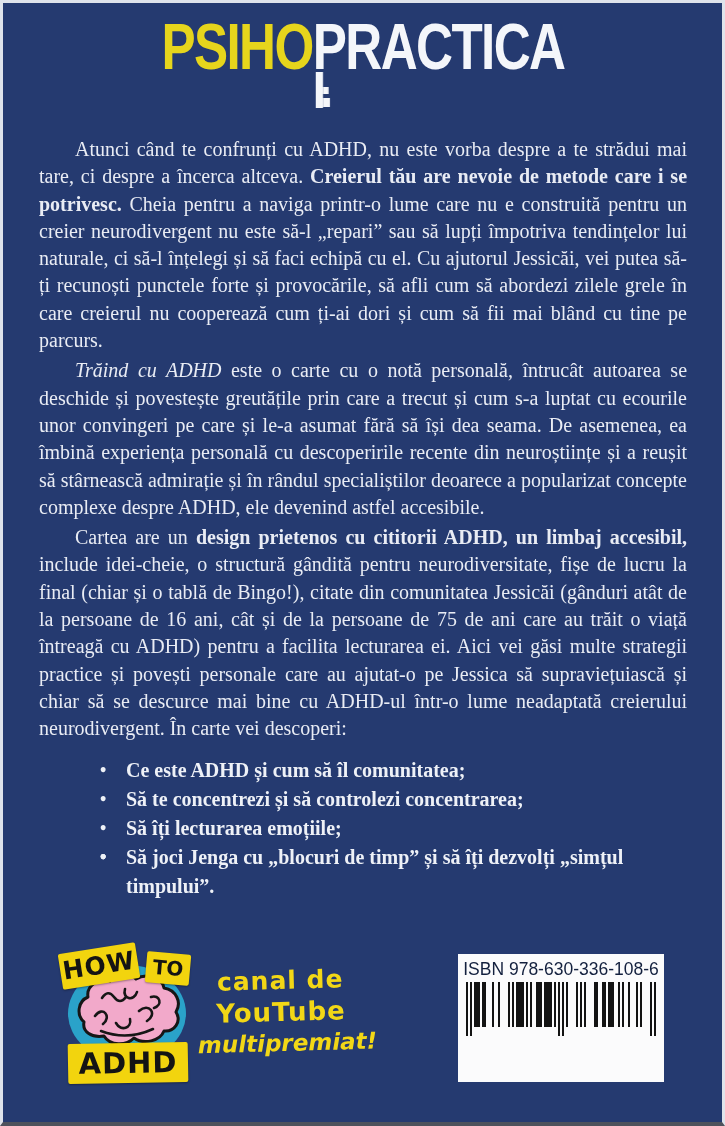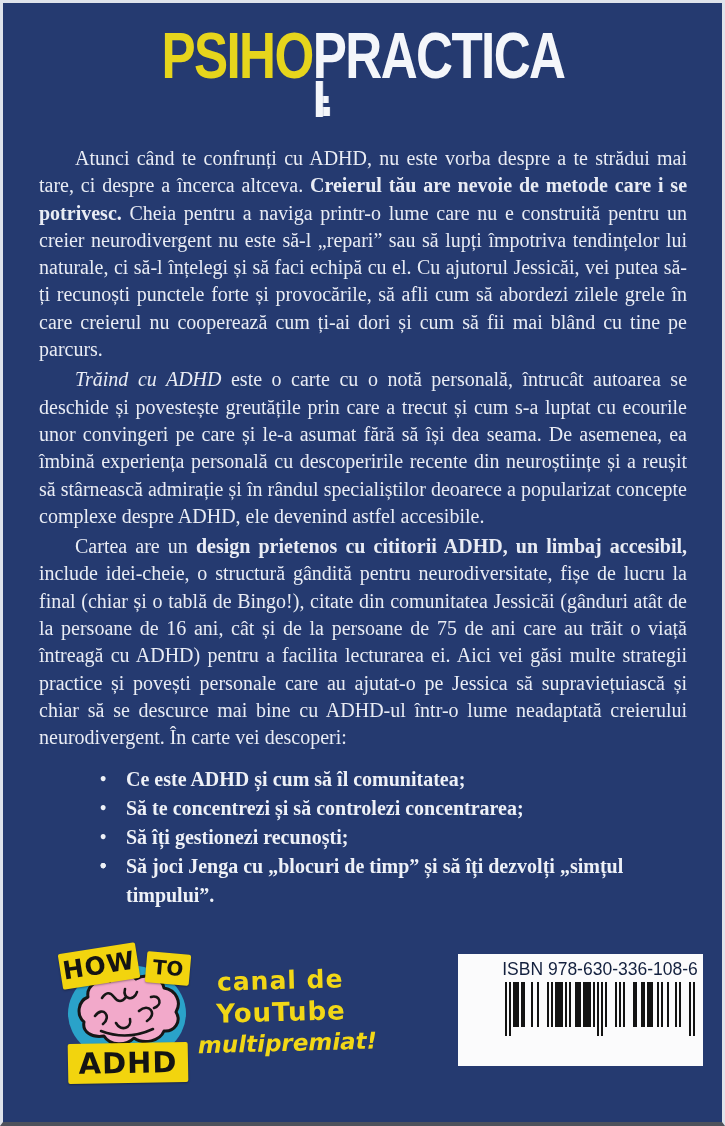--- a/index.html
+++ b/index.html
@@ -8,21 +8,21 @@
     width:725px;height:1126px;
     box-sizing:border-box;
     background:#253a70;
     border:3px solid #dfe3eb;
     border-bottom:4px solid #4e525c;
     overflow:hidden;
     font-family:"Liberation Serif",serif;
   }
 
   
-  .logo-row{text-align:center;margin-top:21px;height:66px;}
+  .logo-row{text-align:center;margin-top:12px;height:66px;}
   .logo-text{
     display:inline-block;
     transform:scaleX(0.80);
     transform-origin:center top;
     font-family:"Liberation Sans",sans-serif;
     font-weight:bold;
     font-size:64px;
     line-height:1;
     letter-spacing:-2px;
     white-space:nowrap;
@@ -69,21 +69,21 @@
   .ytnote{
     position:absolute;left:194px;top:963px;width:168px;text-align:center;
     color:#f2d716;font-family:"DejaVu Sans",sans-serif;font-weight:bold;
     transform:rotate(-1.5deg);
   }
   .yt1{font-size:25px;line-height:30px;letter-spacing:1px;}
   .yt2{font-size:26px;line-height:32px;letter-spacing:1px;}
   .yt3{font-size:23px;line-height:30px;font-style:italic;}
 
   
-  .barcode{position:absolute;left:455px;top:951px;width:206px;height:112px;background:#fbfbfc;padding-left:39px;}
+  .barcode{position:absolute;left:455px;top:951px;width:206px;height:128px;background:#fbfbfc;}
   .isbn-label{font-family:"Liberation Sans",sans-serif;font-size:17.5px;color:#13203e;text-align:center;margin-top:5px;white-space:nowrap;}
   .bars{height:54px;margin:2px auto 0;width:190px;display:flex;align-items:flex-start;}
   .bar{background:#131313;height:45px;}
   .bar.guard{height:54px;}
   .bspace{height:1px;}
   .digits{font-family:"Liberation Sans",sans-serif;font-size:16.5px;color:#131313;text-align:center;letter-spacing:3px;line-height:16px;margin-top:-6px;}
 </style>
 </head>
 <body>
 
@@ -97,21 +97,21 @@
 
   <div class="body-text" id="paragraphs">
       <p><span class="seg-normal">Atunci când te confrunți cu ADHD, nu este vorba despre a te strădui mai tare, ci despre a încerca altceva. </span><span class="seg-bold">Creierul tău are nevoie de metode care i se potrivesc.</span><span class="seg-normal"> Cheia pentru a naviga printr-o lume care nu e construită pentru un creier neurodivergent nu este să-l „repari” sau să lupți împotriva tendințelor lui naturale, ci să-l înțelegi și să faci echipă cu el. Cu ajutorul Jessicăi, vei putea să-ți recunoști punctele forte și provocările, să afli cum să abordezi zilele grele în care creierul nu cooperează cum ți-ai dori și cum să fii mai blând cu tine pe parcurs.</span></p>
       <p><span class="seg-italic">Trăind cu ADHD</span><span class="seg-normal"> este o carte cu o notă personală, întrucât autoarea se deschide și povestește greutățile prin care a trecut și cum s-a luptat cu ecourile unor convingeri pe care și le-a asumat fără să își dea seama. De asemenea, ea îmbină experiența personală cu descoperirile recente din neuroștiințe și a reușit să stârnească admirație și în rândul specialiștilor deoarece a popularizat concepte complexe despre ADHD, ele devenind astfel accesibile.</span></p>
       <p><span class="seg-normal">Cartea are un </span><span class="seg-bold">design prietenos cu cititorii ADHD, un limbaj accesibil,</span><span class="seg-normal"> include idei-cheie, o structură gândită pentru neurodiversitate, fișe de lucru la final (chiar și o tablă de Bingo!), citate din comunitatea Jessicăi (gânduri atât de la persoane de 16 ani, cât și de la persoane de 75 de ani care au trăit o viață întreagă cu ADHD) pentru a facilita lecturarea ei. Aici vei găsi multe strategii practice și povești personale care au ajutat-o pe Jessica să supraviețuiască și chiar să se descurce mai bine cu ADHD-ul într-o lume neadaptată creierului neurodivergent. În carte vei descoperi:</span></p>
     </div>
 
   <ul class="bullets" id="bullet-list">
       <li><span class="bullet-dot">•</span><span>Ce este ADHD și cum să îl comunitatea;</span></li>
       <li><span class="bullet-dot">•</span><span>Să te concentrezi și să controlezi concentrarea;</span></li>
-      <li><span class="bullet-dot">•</span><span>Să îți gestionezi recunoști;</span></li>
+      <li><span class="bullet-dot">•</span><span>Să îți lecturarea emoțiile;</span></li>
       <li><span class="bullet-dot">•</span></li>
       <li><span class="bullet-dot">•</span></li>
       <li><span class="bullet-dot">•</span><span>Să joci Jenga cu „blocuri de timp” și să îți dezvolți „simțul timpului”.</span></li>
     </ul>
 
   <div class="howto">
     <div class="howto-circle"></div>
     <svg class="brain-svg" viewBox="0 0 114 76">
       <path d="M13,51 C5,44 7,30 17,26 C15,14 29,6 39,10 C43,2 59,0 65,8 C75,2 91,6 93,17 C105,19 111,31 105,41 C111,51 103,61 93,60 C89,70 73,74 63,67 C55,75 39,75 33,65 C21,67 11,61 13,51 Z" fill="#f2a9ca" stroke="#161616" stroke-width="3" stroke-linejoin="round"></path>
       <g fill="none" stroke="#161616" stroke-width="2.6" stroke-linecap="round">

